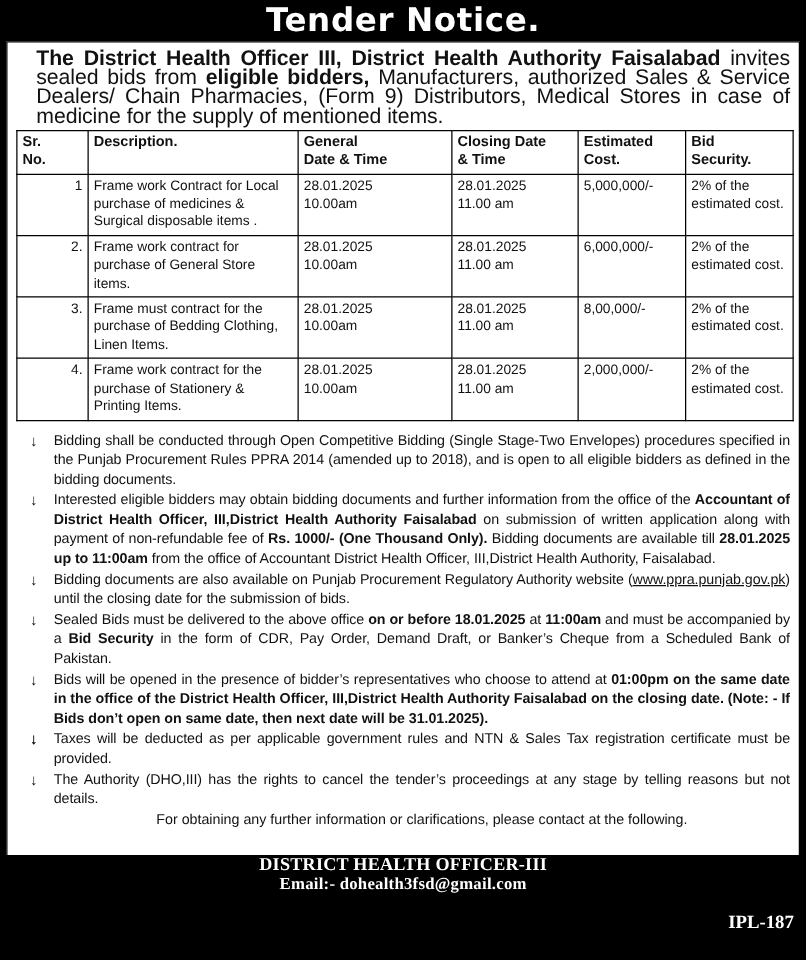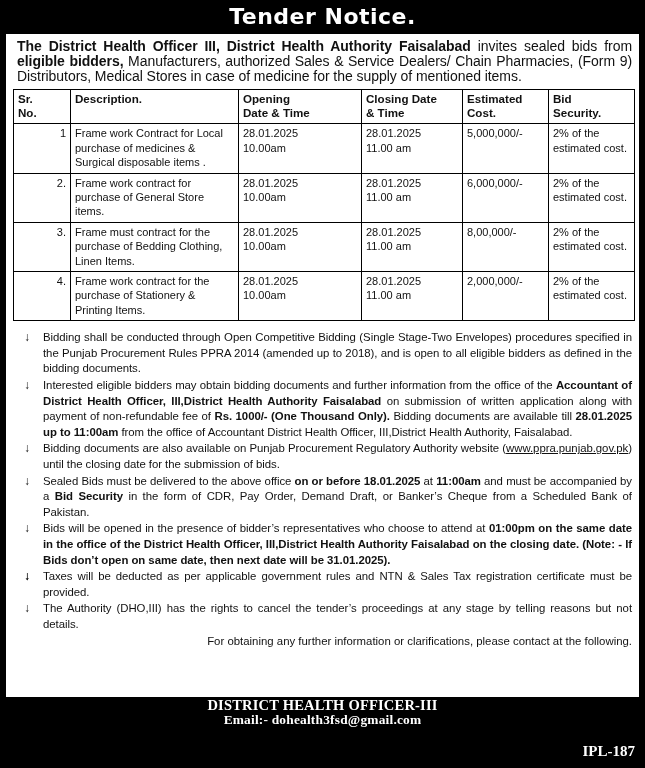--- a/index.html
+++ b/index.html
@@ -25,44 +25,44 @@
   .title-banner {
     height: 33px;
     background: #000000;
     display: flex;
     align-items: center;
     justify-content: center;
   }
   .title-banner .title-text {
     color: #ffffff;
     font-family: "DejaVu Sans", sans-serif;
-    font-size: 22px;
+    font-size: 26px;
     font-weight: bold;
     letter-spacing: 0.5px;
     line-height: 1;
   }
 
   
   .sheet {
     background: #ffffff;
     margin: 0 5px;
     border: 1px solid #000000;
     padding: 5px 7px 4px 7px;
     box-sizing: border-box;
     width: 635px;
     height: 668px;
     overflow: hidden;
   }
 
   .intro {
-    font-size: 14px;
+    font-size: 17px;
     line-height: 15.2px;
     text-align: justify;
     color: #111111;
-    margin: 0 0 4px 4px;
+    margin: 0 0 4px 16px;
     letter-spacing: -0.05px;
   }
   .intro b { font-weight: bold; }
 
   
   table.tender {
     width: 100%;
     border-collapse: collapse;
     table-layout: fixed;
     font-size: 11px;
@@ -118,29 +118,29 @@
   }
   ul.notes li b { font-weight: bold; }
   .link-ul { text-decoration: underline; }
 
   .tail-line {
     font-size: 11.4px;
     line-height: 15.6px;
     color: #111111;
     padding-left: 30px;
     margin: 0;
-    text-align: right;
+    text-align: center;
   }
 
   
   .footer {
     position: absolute;
     left: 0;
     right: 0;
-    bottom: 4px;
+    bottom: 17px;
     height: 67px;
     background: #000000;
     color: #ffffff;
     font-family: "Liberation Serif", serif;
     text-align: center;
     padding-top: 2px;
     box-sizing: border-box;
   }
   .footer .fline {
     font-size: 14.5px;
@@ -183,21 +183,21 @@
           <col class="c-bid">
       </colgroup>
       <thead>
         <tr>
           <th>
             <span class="rowspacer">Sr.</span>
             <span class="rowspacer">No.</span>
           </th>
           <th>Description.</th>
           <th>
-            <span class="rowspacer">Opening</span>
+            <span class="rowspacer">General</span>
             <span class="rowspacer">Date &amp; Time</span>
           </th>
           <th>
             <span class="rowspacer">Closing Date</span>
             <span class="rowspacer">&amp; Time</span>
           </th>
           <th>
             <span class="rowspacer">Estimated</span>
             <span class="rowspacer">Cost.</span>
           </th>

